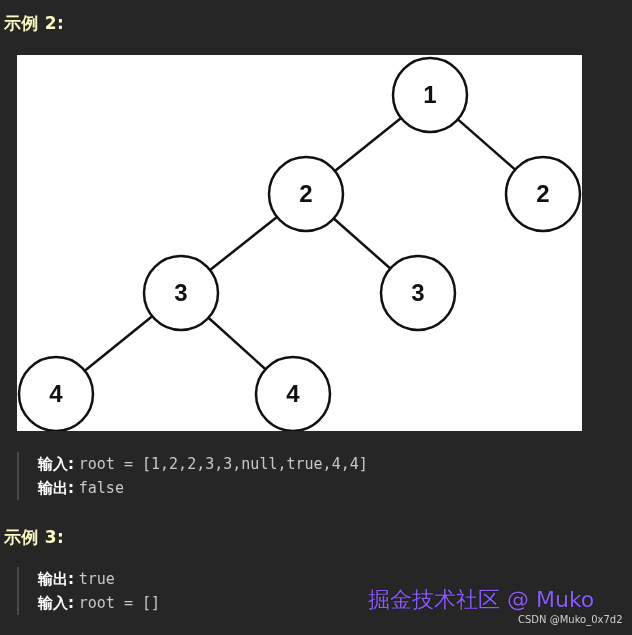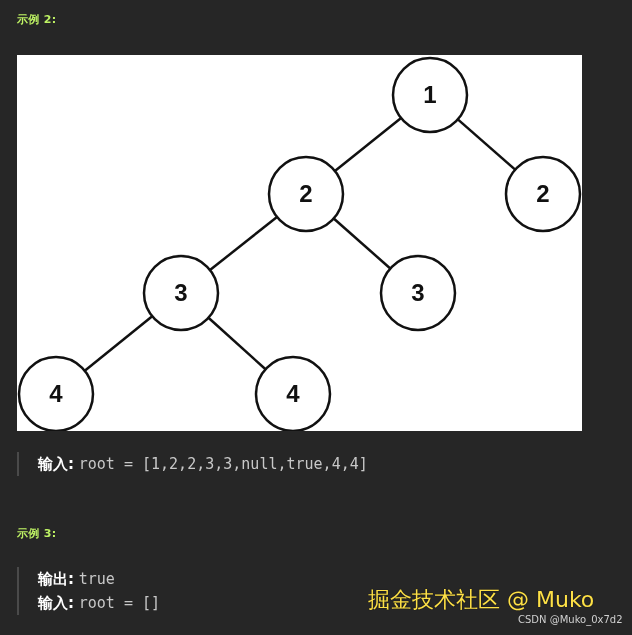--- a/index.html
+++ b/index.html
@@ -10,24 +10,24 @@
   body {
     width: 632px;
     height: 635px;
     position: relative;
     overflow: hidden;
     font-family: "DejaVu Sans", "Liberation Sans", sans-serif;
     color: #e6e6e6;
   }
   .heading {
     position: absolute;
-    left: 17px;
-    font-size: 11px;
+    left: 4px;
+    font-size: 17px;
     font-weight: bold;
-    color: #bef264;
+    color: #fef9c3;
     letter-spacing: 0.3px;
   }
   #h2 { top: 12px; }
   #h3 { top: 526px; }
 
   .tree-figure {
     position: absolute;
     left: 17px;
     top: 55px;
     width: 565px;
@@ -56,21 +56,21 @@
     font-family: "DejaVu Sans Mono", "Liberation Mono", monospace;
     color: #c8c8c8;
     font-size: 15px;
   }
 
   .watermark {
     position: absolute;
     left: 368px;
     top: 585px;
     font-size: 22px;
-    color: #fde047;
+    color: #8b5cf6;
     white-space: nowrap;
     text-shadow: 0 0 1px #000;
   }
   .watermark-csdn {
     position: absolute;
     left: 518px;
     top: 614px;
     font-size: 10px;
     color: #d0d0d0;
     white-space: nowrap;
@@ -118,20 +118,24 @@
         <text x="276" y="347" text-anchor="middle" font-family="&quot;Liberation Sans&quot;, sans-serif" font-weight="bold" font-size="24" fill="#111">4</text>
       </g>
     </svg>
 </div>
 
 <div class="io-block" id="io2">
   <div class="io-line">
     <span class="io-label">输入:</span>
     <span class="io-value">root = [1,2,2,3,3,null,true,4,4]</span>
   </div>
+  <div class="io-line">
+    <span class="io-label">输出:</span>
+    <span class="io-value">false</span>
+  </div>
 </div>
 
 <div class="heading" id="h3">示例 3:</div>
 
 <div class="io-block" id="io3">
   <div class="io-line">
     <span class="io-label">输出:</span>
     <span class="io-value">true</span>
   </div>
   <div class="io-line">

